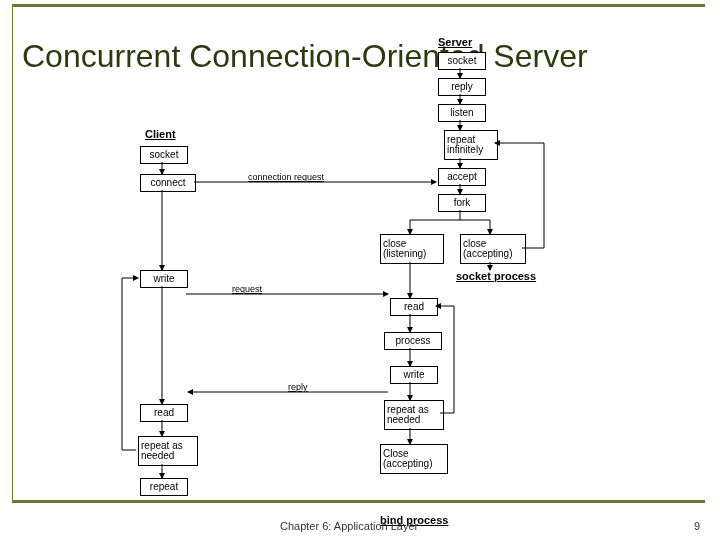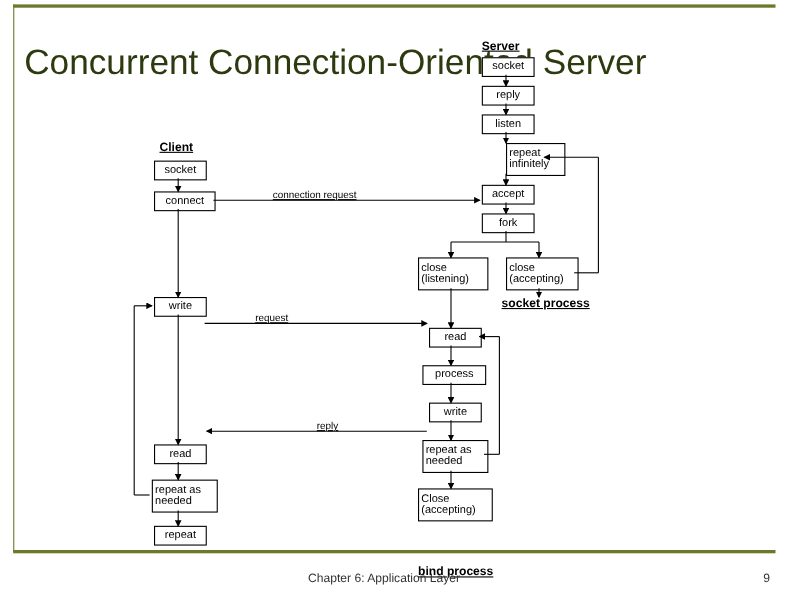--- a/index.html
+++ b/index.html
@@ -85,21 +85,21 @@
 <div class="title-underline"></div>
 
 <div class="title">Concurrent Connection-Oriented Server</div>
 
 <div class="lbl lbl-b" style="left:438px;top:36px">Server</div>
 <div class="lbl lbl-b" style="left:145px;top:128px">Client</div>
 
 <div class="box" style="left:438px;top:52px;width:42px;height:14px">socket</div>
 <div class="box" style="left:438px;top:78px;width:42px;height:14px">reply</div>
 <div class="box" style="left:438px;top:104px;width:42px;height:14px">listen</div>
-<div class="box" style="left:460px;top:130px;width:48px;height:26px">repeat infinitely</div>
+<div class="box" style="left:444px;top:130px;width:48px;height:26px">repeat infinitely</div>
 <div class="box" style="left:438px;top:168px;width:42px;height:14px">accept</div>
 <div class="box" style="left:438px;top:194px;width:42px;height:14px">fork</div>
 
 <div class="box" style="left:380px;top:234px;width:58px;height:26px">close (listening)</div>
 <div class="box" style="left:460px;top:234px;width:60px;height:26px">close (accepting)</div>
 
 <div class="lbl lbl-b" style="left:456px;top:270px">socket process</div>
 
 <div class="box" style="left:390px;top:298px;width:42px;height:14px">read</div>
 <div class="box" style="left:384px;top:332px;width:52px;height:14px">process</div>

